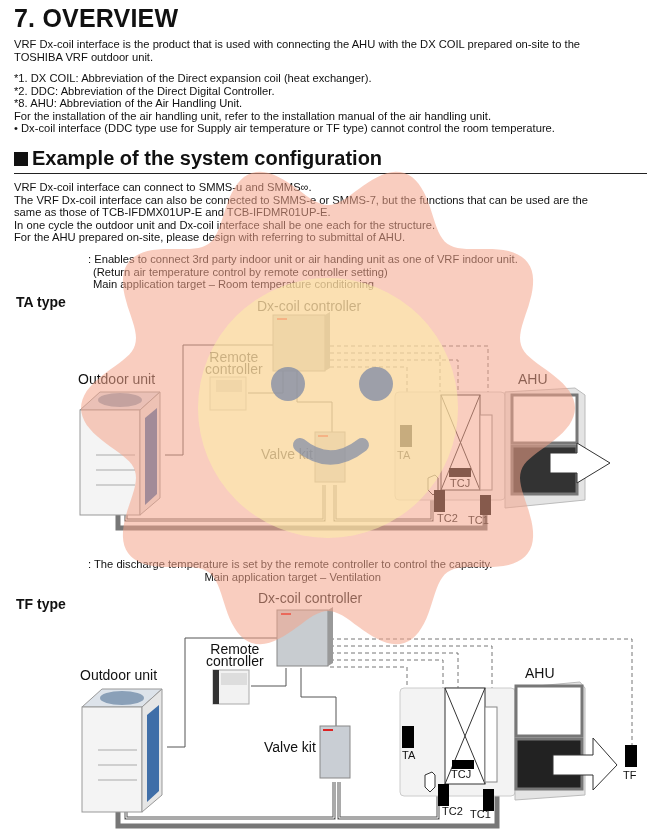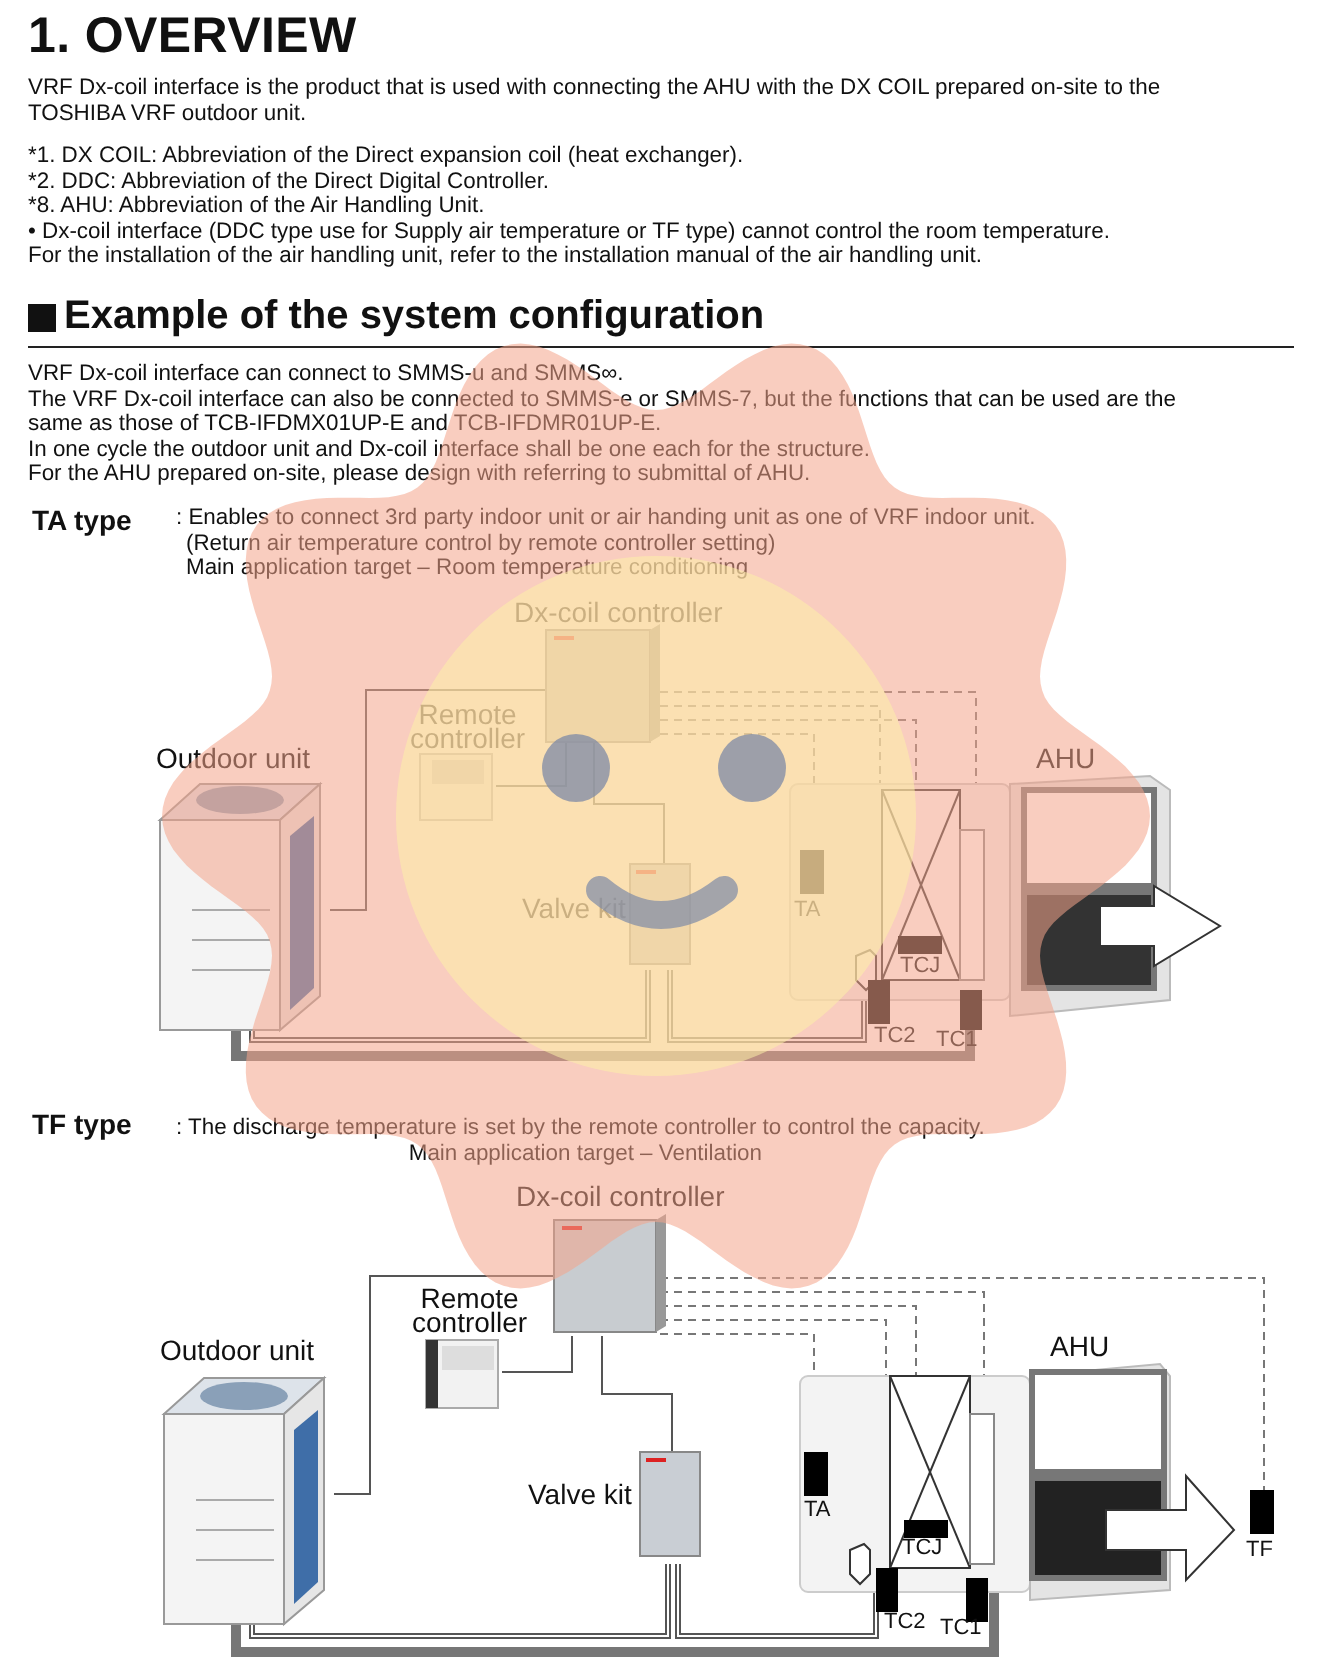--- a/index.html
+++ b/index.html
@@ -4,43 +4,43 @@
 <style>
   html, body { margin: 0; padding: 0; background: #ffffff; }
   body { width: 659px; height: 834px; position: relative; overflow: hidden;
          font-family: "Liberation Sans", sans-serif; color: #111; }
   .abs { position: absolute; }
   .h1 { left: 14px; top: 4px; font-size: 25px; font-weight: bold; letter-spacing: 0.2px; }
   .p { font-size: 11.2px; line-height: 12.6px; }
   .h2 { left: 14px; top: 147px; font-size: 20px; font-weight: bold; display:flex; align-items:center; }
   .h2 .sq { width: 14px; height: 14px; background:#111; margin-right: 4px; display:inline-block; }
   .rule { left: 14px; top: 173px; width: 633px; height: 1px; background: #222; }
-  .type-label { font-size: 14px; font-weight: bold; }
+  .type-label { font-size: 14px; font-weight: bold; margin-top: 42px; }
   .lbl { font-size: 14px; color: #111; }
   .diagram { left: 0; width: 659px; }
   .overlay { left: 0; top: 0; width: 659px; height: 834px; pointer-events: none; }
   .sensor { background: #111; }
   .slbl { font-size: 11px; }
 </style>
 </head>
 <body>
 
-<div class="abs h1">1. OVERVIEW</div>
+<div class="abs h1">7. OVERVIEW</div>
 
 <div class="abs p" style="left:14px; top:38px;">
   <div>VRF Dx-coil interface is the product that is used with connecting the AHU with the DX COIL prepared on-site to the</div>
   <div>TOSHIBA VRF outdoor unit.</div>
 </div>
 
 <div class="abs p" style="left:14px; top:72px;">
   <div>*1. DX COIL: Abbreviation of the Direct expansion coil (heat exchanger).</div>
   <div>*2. DDC: Abbreviation of the Direct Digital Controller.</div>
   <div>*8. AHU: Abbreviation of the Air Handling Unit.</div>
+  <div>For the installation of the air handling unit, refer to the installation manual of the air handling unit.</div>
   <div>•  Dx-coil interface (DDC type use for Supply air temperature or TF type) cannot control the room temperature.</div>
-  <div>For the installation of the air handling unit, refer to the installation manual of the air handling unit.</div>
 </div>
 
 <div class="abs h2">
   <span class="sq"></span>
   <span>Example of the system configuration</span>
 </div>
 <div class="abs rule"></div>
 
 <div class="abs p" style="left:14px; top:181px;">
   <div>VRF Dx-coil interface can connect to SMMS-u and SMMS∞.</div>

